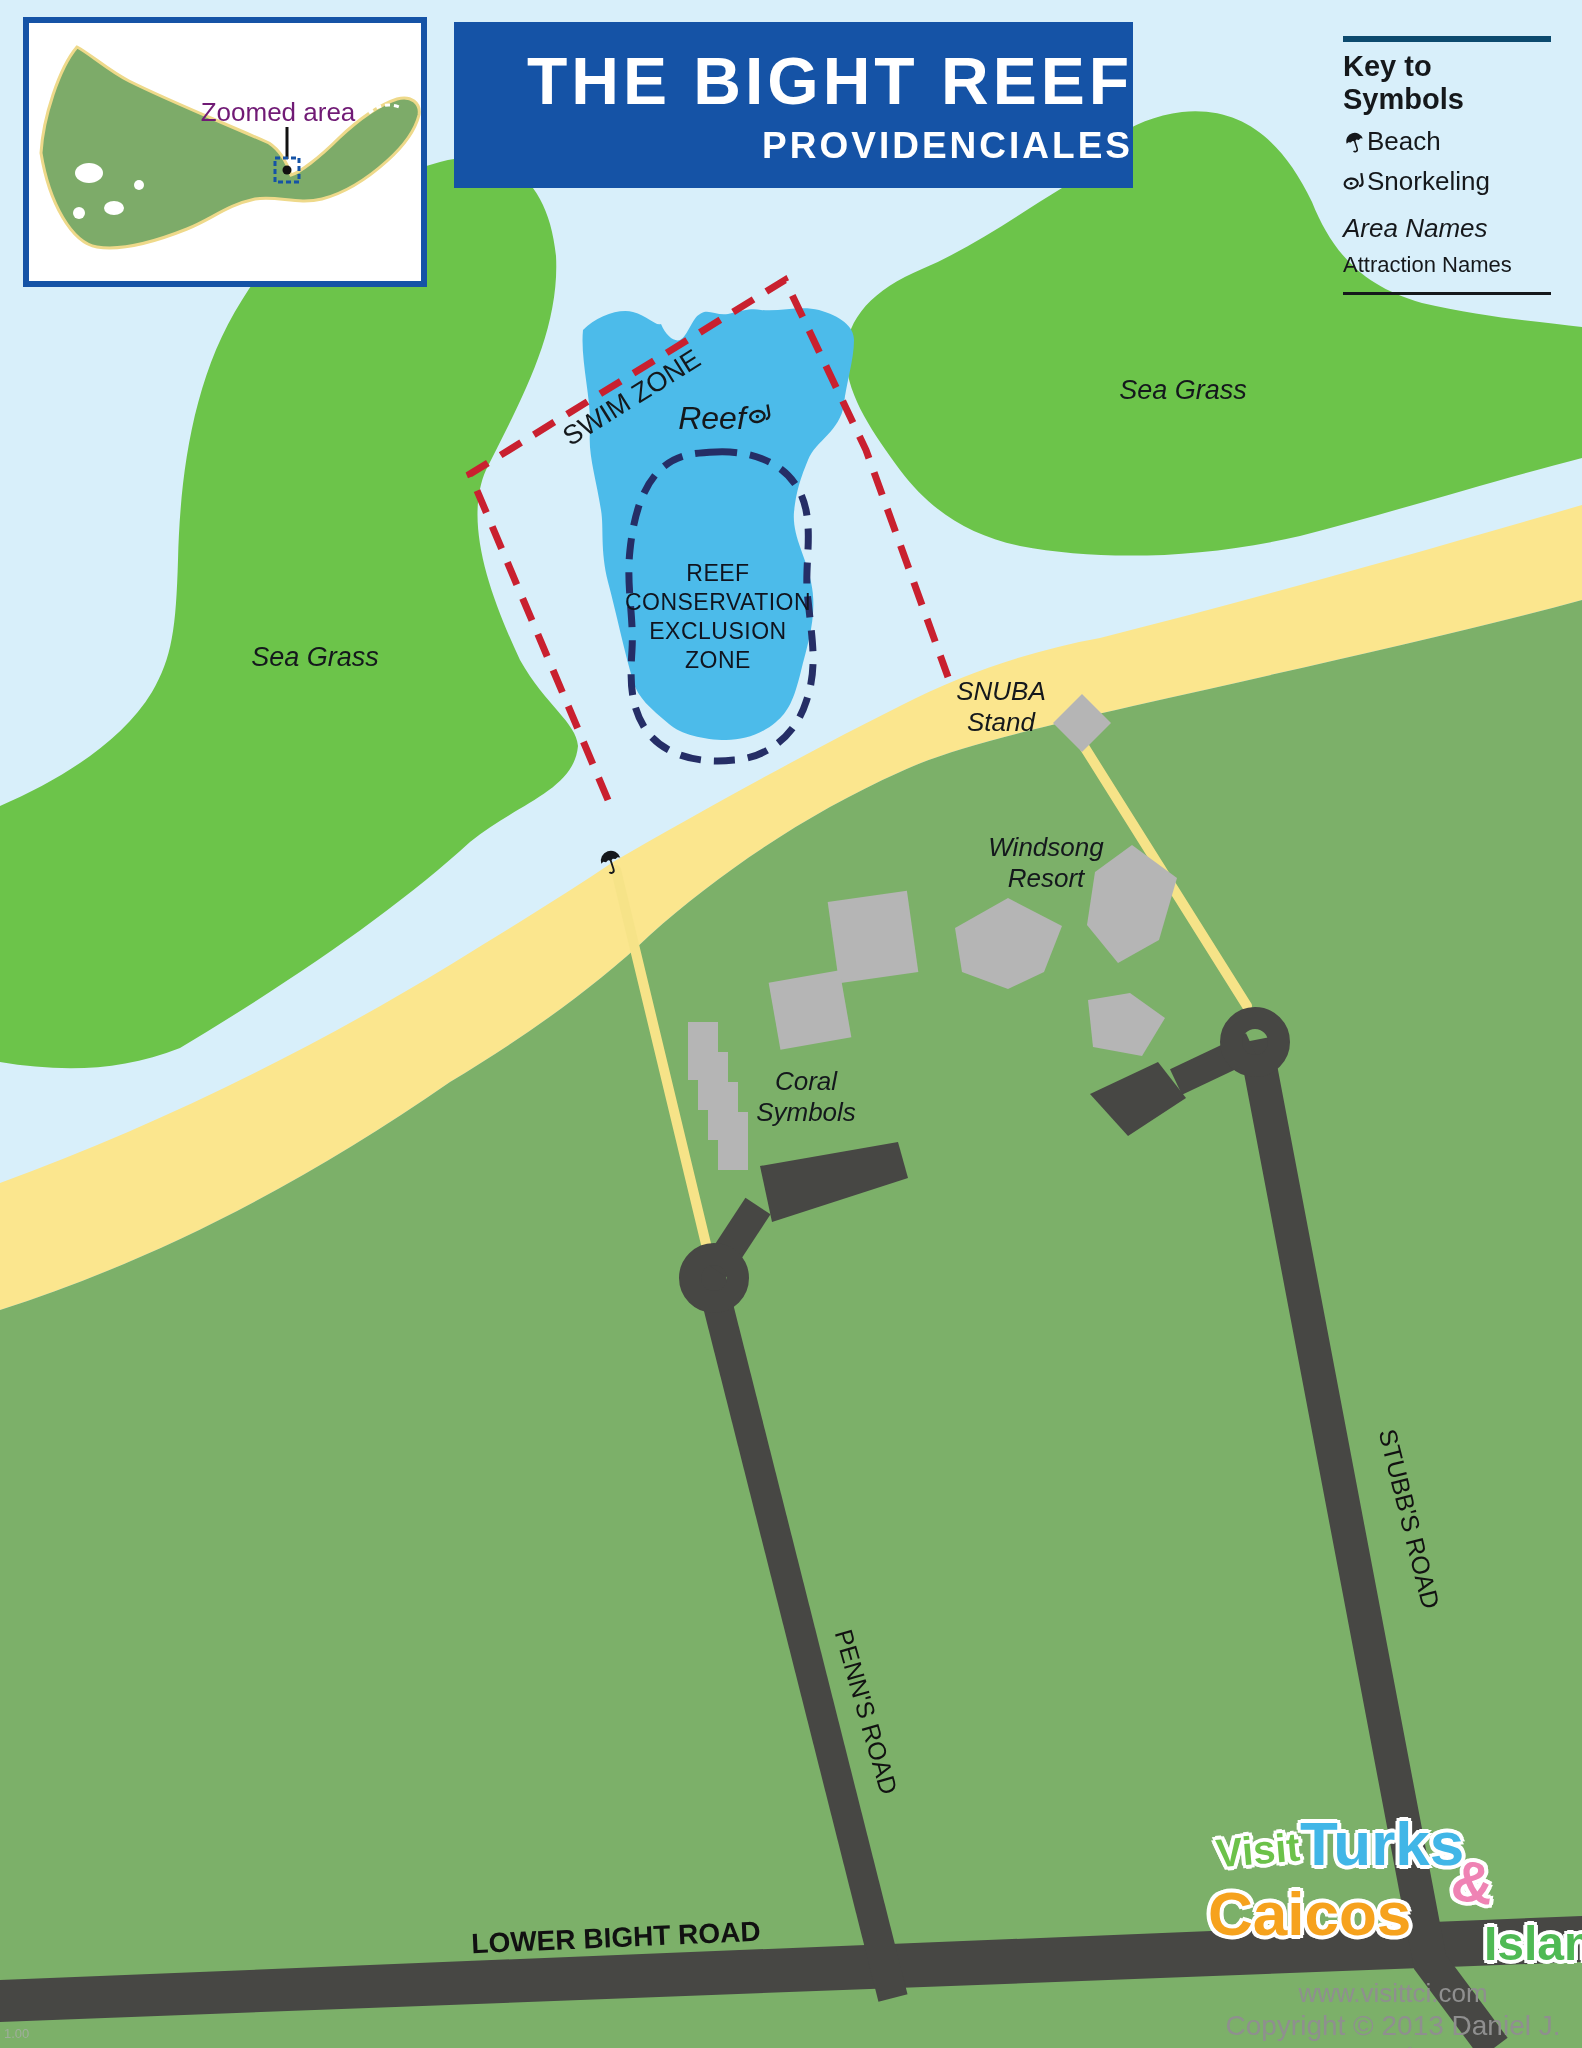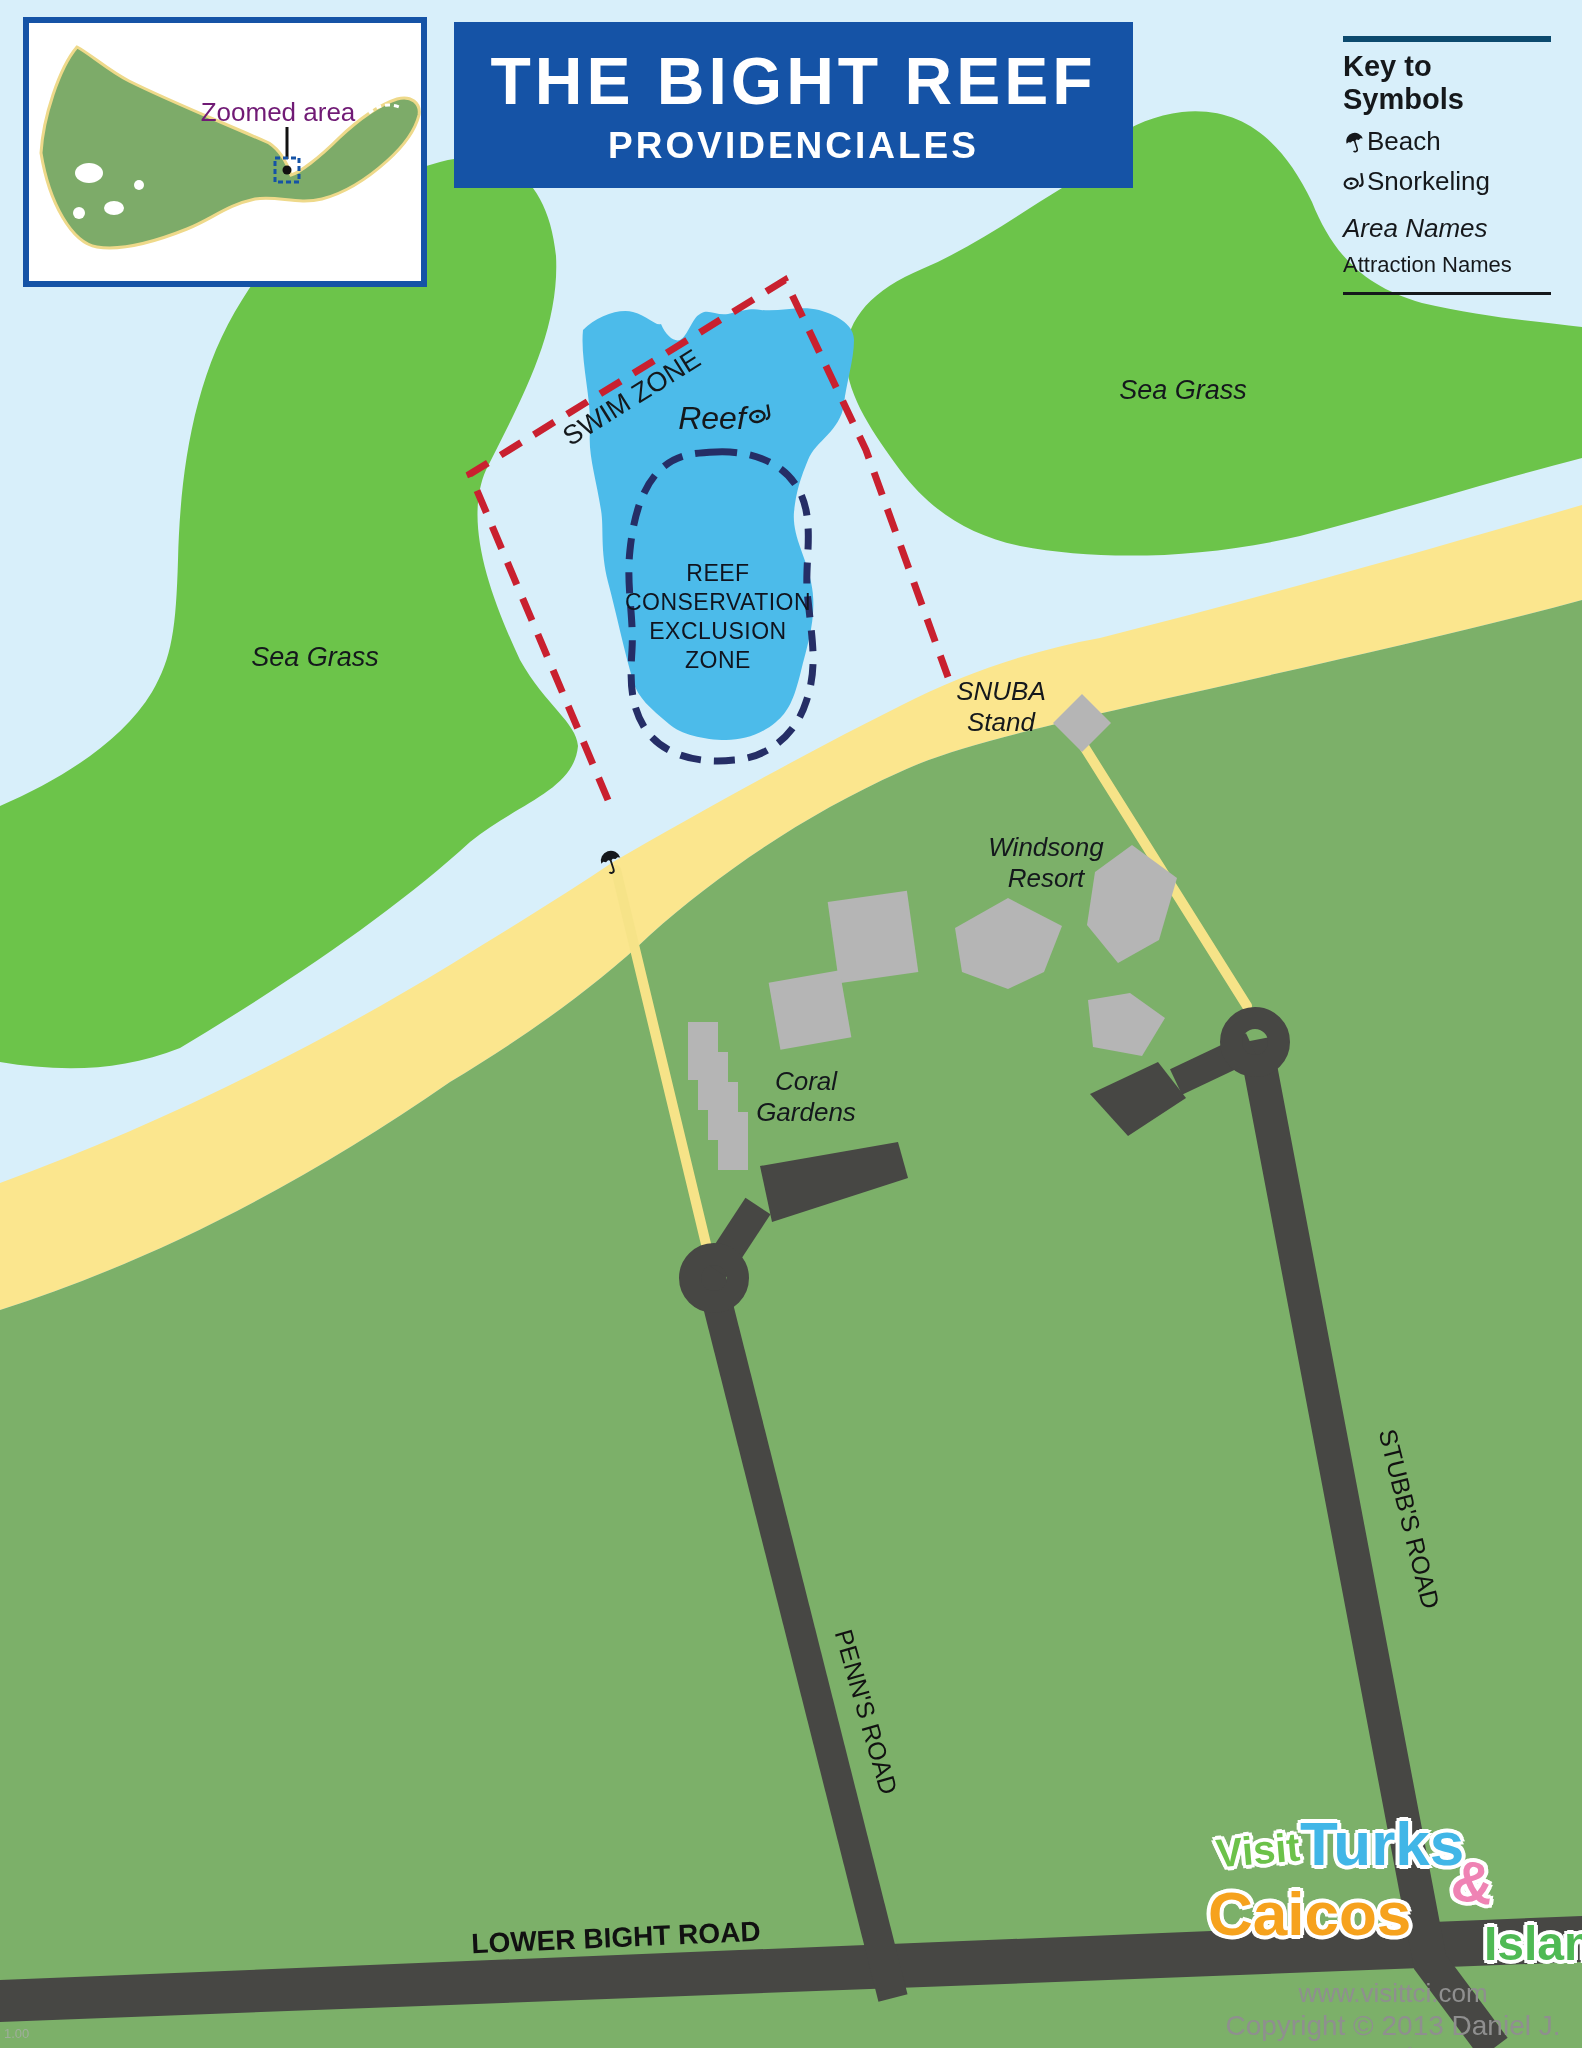--- a/index.html
+++ b/index.html
@@ -20,21 +20,21 @@
   .s-path{stroke:var(--path);fill:none;stroke-linecap:round;}
   .s-red{stroke:var(--swim-zone-dash);fill:none;stroke-width:7;stroke-dasharray:24 15;}
   .s-navy{stroke:var(--exclusion-dash);fill:none;stroke-width:7;stroke-dasharray:21 13;}
   .lbl{position:absolute;transform:translate(-50%,-50%);white-space:nowrap;color:#14181c;}
   .italic{font-style:italic;}
   .center{text-align:center;}
   .two-line{line-height:31px;font-size:26px;text-align:center;}
   
   .banner{position:absolute;left:454px;top:22px;width:679px;height:166px;
           background:var(--banner-blue);color:#fff;display:flex;flex-direction:column;
-          align-items:center;justify-content:center;gap:6px;}
+          align-items:flex-end;justify-content:center;gap:6px;}
   .banner .t1{font-size:66px;font-weight:bold;letter-spacing:4px;}
   .banner .t2{font-size:37px;font-weight:bold;letter-spacing:3px;}
   
   .keypanel{position:absolute;left:1343px;top:36px;width:208px;
             border-top:6px solid #0c4a6e;border-bottom:3px solid #15181b;
             padding:6px 0 12px 0;color:#15181b;}
   .keypanel .ktitle{font-size:29px;font-weight:bold;margin:2px 0 10px 0;}
   .krow{display:flex;align-items:center;gap:0;margin:9px 0;font-size:26px;}
   .karea{font-size:26px;font-style:italic;margin:16px 0 8px 0;}
   .kattr{font-size:22px;margin:6px 0 2px 0;}
@@ -212,21 +212,21 @@
 <div class="lbl center italic two-line" style="left:1001px;top:707px;">
   <div>SNUBA</div>
   <div>Stand</div>
 </div>
 <div class="lbl center italic two-line" style="left:1046px;top:863px;">
   <div>Windsong</div>
   <div>Resort</div>
 </div>
 <div class="lbl center italic two-line" style="left:806px;top:1097px;">
   <div>Coral</div>
-  <div>Gardens</div>
+  <div>Symbols</div>
 </div>
 
 <div class="lbl roadlbl" style="left:866px;top:1712px;transform:translate(-50%,-50%) rotate(74deg);">PENN'S ROAD</div>
 <div class="lbl roadlbl" style="left:1409px;top:1519px;transform:translate(-50%,-50%) rotate(76deg);">STUBB'S ROAD</div>
 <div class="lbl lower-lbl" style="left:616px;top:1938px;transform:translate(-50%,-50%) rotate(-2.5deg);">LOWER BIGHT ROAD</div>
 
 <div class="logo">
   <span class="lg-visit">Visit</span>
   <span class="lg-turks">Turks</span>
   <span class="lg-amp">&amp;</span>

